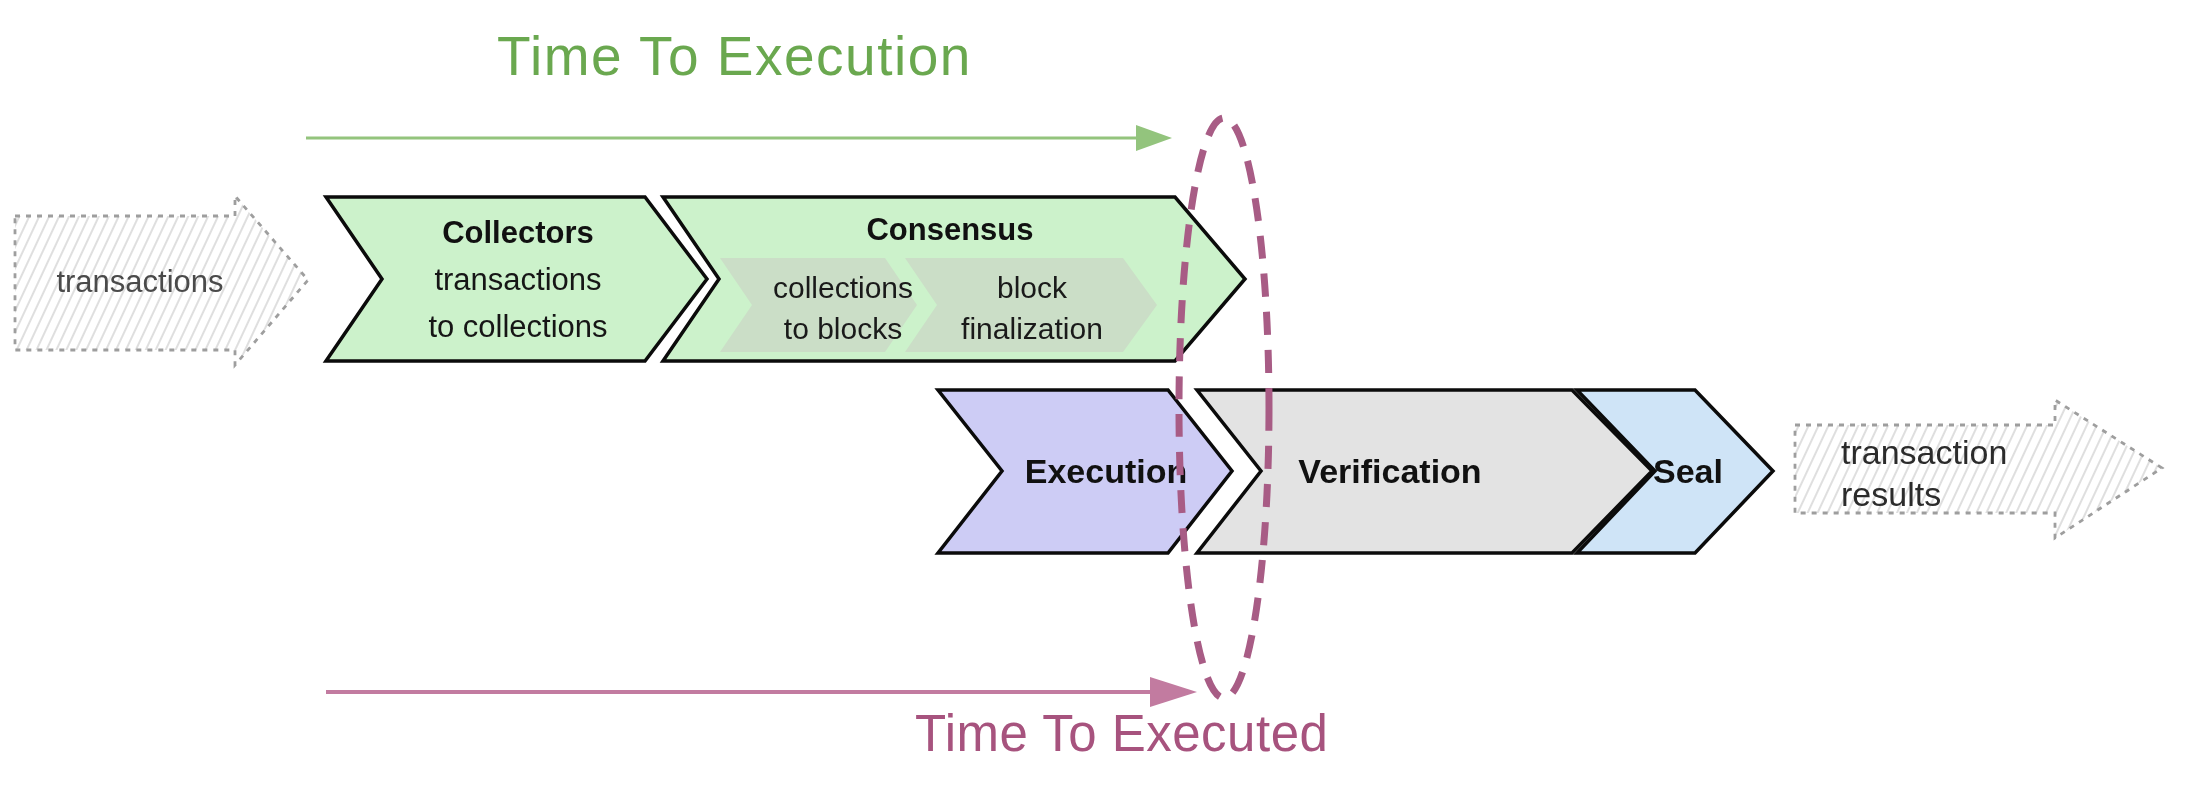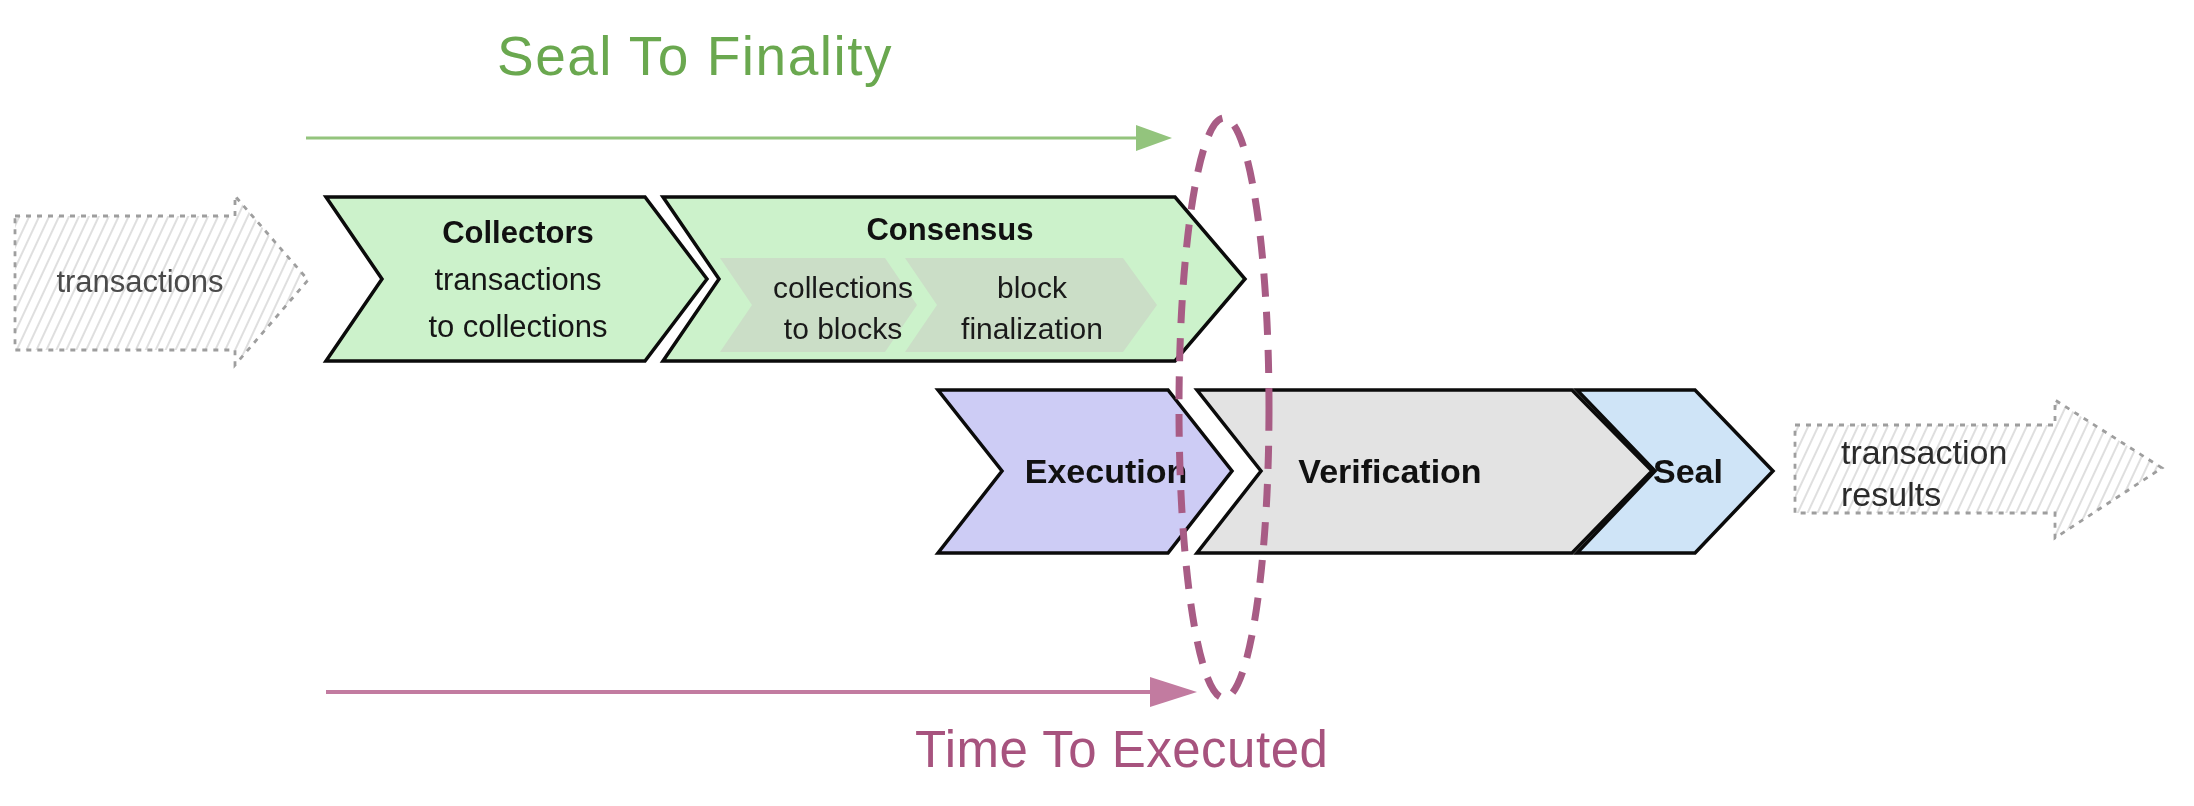--- a/index.html
+++ b/index.html
@@ -4,40 +4,40 @@
 <style>
   html,body{margin:0;padding:0;background:#ffffff;}
   body{width:2194px;height:806px;position:relative;overflow:hidden;
        font-family:"Liberation Sans",sans-serif;}
   .canvas{position:absolute;inset:0;}
   .title-finality{
     position:absolute;left:497px;top:24px;
     font-size:55px;letter-spacing:1.5px;color:#6aa84f;white-space:nowrap;
   }
   .caption{
-    position:absolute;left:915px;top:720px;display:flex;gap:3px;
+    position:absolute;left:915px;top:704px;display:flex;gap:3px;
     font-size:51px;letter-spacing:0.5px;white-space:nowrap;text-align:center;
   }
   .caption .magenta{color:#a7537e;}
   .caption .gray{color:#9b9b9b;}
   svg{position:absolute;left:0;top:0;}
   text{font-family:"Liberation Sans",sans-serif;}
   .stage-title{font-weight:bold;font-size:31px;fill:#111;}
   .stage-title-lg{font-weight:bold;font-size:34px;fill:#111;}
   .stage-sub{font-size:31px;fill:#161616;}
   .substep-label{font-size:30px;fill:#1a1a1a;}
   .sketch-label{font-size:31px;fill:#4a4a4a;}
   .sketch-label-lg{font-size:34px;fill:#2b2b2b;}
 </style>
 </head>
 <body>
 
 <div class="canvas">
 
-  <div class="title-finality">Seal To Finality</div>
+  <div class="title-finality">Time To Execution</div>
 
   <svg width="2194" height="806" viewBox="0 0 2194 806">
     <defs>
       <pattern id="hatch" width="9" height="9" patternUnits="userSpaceOnUse" patternTransform="rotate(25)">
         <rect width="9" height="9" fill="#ffffff"></rect>
         <line x1="1" y1="0" x2="1" y2="9" stroke="#dcdcdc" stroke-width="1.8"></line>
       </pattern>
     </defs>
 
     <g>

